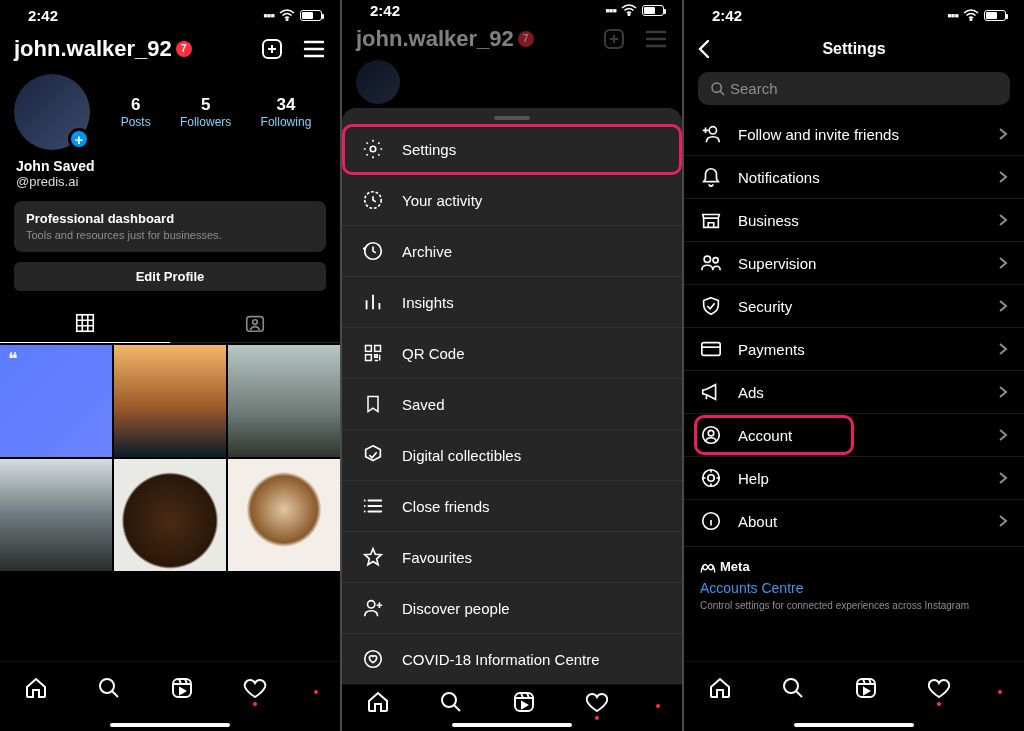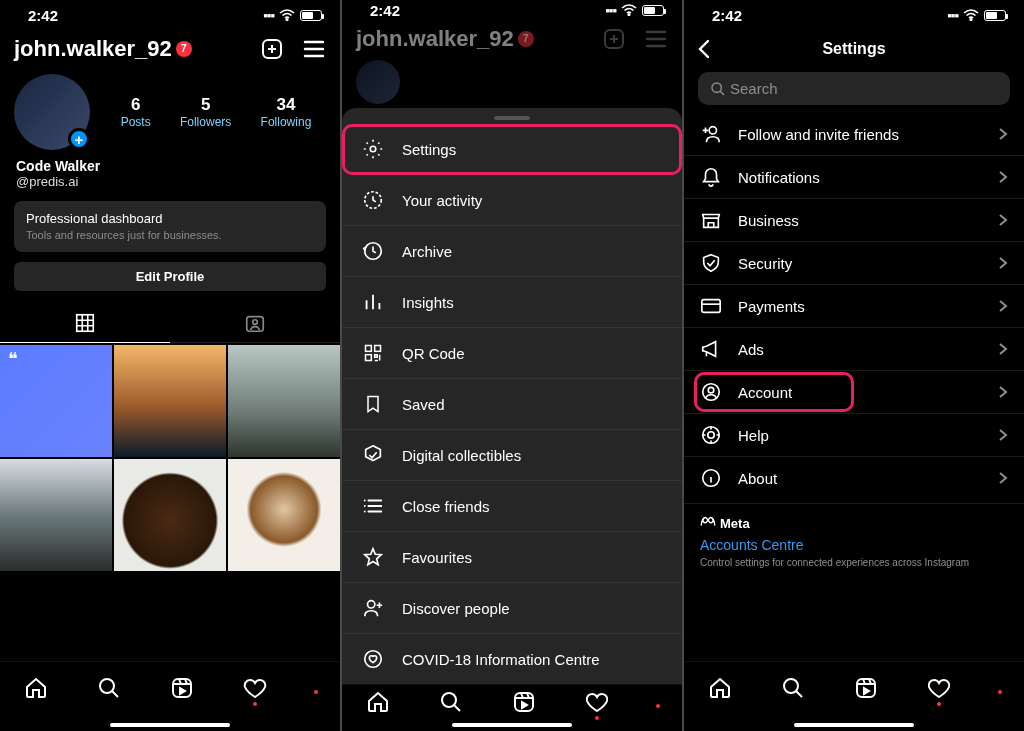--- a/index.html
+++ b/index.html
@@ -35,21 +35,21 @@
   .profile-top{display:flex;align-items:center;padding:8px 14px 4px 14px;gap:16px;}
   .avatar{width:76px;height:76px;border-radius:50%;background:linear-gradient(135deg,#1a2540,#3a4a6a);position:relative;flex:0 0 auto;}
   .avatar .plus{position:absolute;right:0;bottom:0;width:22px;height:22px;border-radius:50%;background:#0095f6;border:3px solid #000;display:flex;align-items:center;justify-content:center;color:#fff;font-size:15px;font-weight:700;line-height:1;}
   .stats{flex:1;display:flex;justify-content:space-around;text-align:center;}
   .stat .num{font-size:17px;font-weight:700;}
   .stat .lbl{font-size:12px;color:#7dd3fc;}
   .display-block{padding:4px 16px 2px 16px;}
   .display-name{font-size:14px;font-weight:700;}
   .handle{font-size:13px;color:#ddd;}
   .card{margin:10px 14px;background:var(--panel2);border-radius:8px;padding:10px 12px;line-height:1.3;}
-  .card .card-title{font-size:13px;font-weight:400;}
+  .card .card-title{font-size:13px;font-weight:700;}
   .card .card-sub{font-size:11px;color:var(--muted);}
   .edit-btn{margin:0 14px;background:var(--panel2);border-radius:6px;text-align:center;padding:7px 0;font-size:13px;font-weight:600;}
   .tabs{display:flex;margin-top:12px;height:40px;}
   .tab{flex:1;display:flex;align-items:center;justify-content:center;border-bottom:1px solid #222;}
   .tab.active{border-bottom:1px solid #fff;}
   .grid{display:grid;grid-template-columns:repeat(3,1fr);gap:2px;margin-top:2px;}
   .tile{aspect-ratio:1/1;background:#333;}
   .tile.t1{background:linear-gradient(135deg,#5b7cff,#6a82ff);position:relative;color:#fff;font-size:6px;padding:18px 10px;line-height:1.2;}
   .tile.t1::before{content:"❝";font-size:18px;position:absolute;top:4px;left:8px;}
   .tile.t2{background:linear-gradient(180deg,#f4b76a 0%,#9d5a2a 55%,#0a1b2a 100%);}
@@ -78,21 +78,21 @@
   .settings-header{display:flex;align-items:center;justify-content:center;position:relative;padding:10px 0;font-size:16px;font-weight:700;}
   .settings-header .back{position:absolute;left:12px;}
   .search-field{margin:4px 14px 8px;background:var(--panel2);border-radius:10px;display:flex;align-items:center;gap:4px;padding:8px 12px;color:var(--muted);font-size:15px;}
   .settings-list{flex:1;display:flex;flex-direction:column;overflow:hidden;}
   .set-row{display:flex;align-items:center;gap:16px;padding:10px 16px 10px 16px;font-size:15px;position:relative;}
   .set-row + .set-row{border-top:1px solid #1a1a1a;}
   .set-row .chev{margin-left:auto;color:var(--muted);}
   .set-row.hl{position:relative;}
   .set-row.hl::after{content:"";position:absolute;left:10px;right:170px;top:1px;bottom:1px;border:3px solid var(--highlight);border-radius:10px;pointer-events:none;}
   .meta-block{padding:12px 16px 0 16px;border-top:1px solid #1a1a1a;margin-top:4px;}
-  .meta-logo{font-size:13px;font-weight:700;display:flex;align-items:flex-start;gap:4px;}
+  .meta-logo{font-size:13px;font-weight:700;display:flex;align-items:flex-end;gap:4px;}
   .meta-link{font-size:14px;color:var(--link);margin-top:6px;}
   .meta-sub{font-size:10px;color:var(--muted);margin-top:4px;white-space:nowrap;overflow:hidden;}
   svg{display:block;}
 </style>
 </head>
 <body>
 
 <div class="wrap">
 
   <div class="screen">
@@ -150,21 +150,21 @@
           <div class="lbl">Followers</div>
         </div>
         <div class="stat">
           <div class="num">34</div>
           <div class="lbl">Following</div>
         </div>
       </div>
     </div>
 
     <div class="display-block">
-      <div class="display-name">Code Walker</div>
+      <div class="display-name">John Saved</div>
       <div class="handle">@predis.ai</div>
     </div>
 
     <div class="card">
       <div class="card-title">Professional dashboard</div>
       <div class="card-sub">Tools and resources just for businesses.</div>
     </div>
 
     <div class="edit-btn">Edit Profile</div>
 
@@ -478,20 +478,35 @@
           </span>
         <span>Business</span>
         <span class="chev">
             <svg width="10" height="14" viewBox="0 0 10 14" fill="none" stroke="#8e8e93" stroke-width="2">
               <path d="M2 2l6 5-6 5"></path>
             </svg>
           </span>
       </div>
 
 
+      <div class="set-row">
+        <span class="ico">
+            <svg width="22" height="22" viewBox="0 0 24 24" fill="none" stroke="#fff" stroke-width="1.8">
+              <circle cx="8" cy="8" r="3.5"></circle>
+              <circle cx="17" cy="9" r="2.8"></circle>
+              <path d="M2 20c0-3.5 2.5-5.5 6-5.5s6 2 6 5.5M14 20c0-3 2-4.5 4.5-4.5S22 17 22 20"></path>
+            </svg>
+          </span>
+        <span>Supervision</span>
+        <span class="chev">
+            <svg width="10" height="14" viewBox="0 0 10 14" fill="none" stroke="#8e8e93" stroke-width="2">
+              <path d="M2 2l6 5-6 5"></path>
+            </svg>
+          </span>
+      </div>
 
       <div class="set-row">
         <span class="ico">
             <svg width="22" height="22" viewBox="0 0 24 24" fill="none" stroke="#fff" stroke-width="1.8">
               <path d="M12 3l8 3v5c0 5-3.5 8-8 10-4.5-2-8-5-8-10V6z"></path>
               <path d="M8 12l3 3 5-6"></path>
             </svg>
           </span>
         <span>Security</span>
         <span class="chev">

